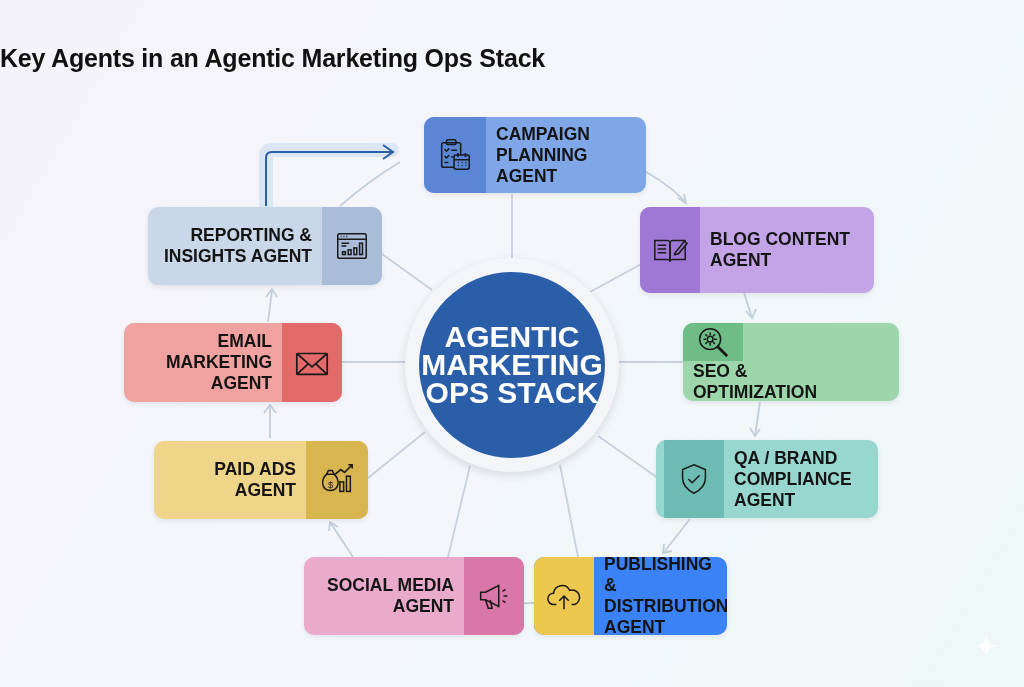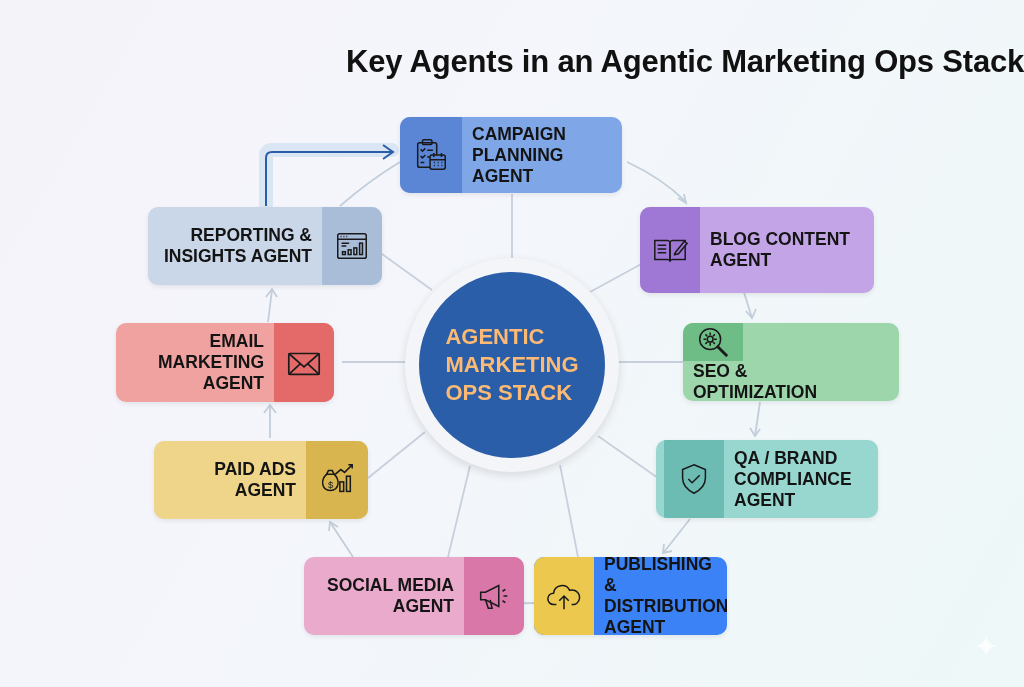--- a/index.html
+++ b/index.html
@@ -1,28 +1,28 @@
 <!DOCTYPE html>
 <html><head>
 <meta charset="utf-8">
 <style>
   html,body{margin:0;padding:0;}
   body{width:1024px;height:687px;overflow:hidden;font-family:"Liberation Sans",sans-serif;
     background:linear-gradient(120deg,#f5f3fa 0%,#f4f6fb 40%,#eef8f8 100%);position:relative;}
-  .title{position:absolute;left:0;top:44px;width:1024px;text-align:right;font-size:31px;font-weight:bold;color:#111;letter-spacing:-0.2px;}
+  .title{position:absolute;left:0;top:44px;width:1024px;text-align:left;font-size:25px;font-weight:bold;color:#111;letter-spacing:-0.2px;}
   svg.wires{position:absolute;left:0;top:0;}
   .card{position:absolute;height:72px;border-radius:10px;display:flex;align-items:stretch;overflow:hidden;box-shadow:0 2px 5px rgba(0,0,0,0.08);}
   .card .iconbox{width:60px;display:flex;align-items:center;justify-content:center;flex:0 0 auto;}
   .card .label{flex:1;display:flex;align-items:center;font-weight:bold;font-size:17.5px;line-height:21px;color:#141414;padding:0 10px;white-space:pre-line;}
   .card.icon-left .label{justify-content:flex-start;text-align:left;}
   .card.icon-right{flex-direction:row-reverse;}
   .card.icon-right .label{justify-content:flex-end;text-align:right;}
   .iconbox svg{width:38px;height:38px;}
   .hub-ring{position:absolute;left:405px;top:258px;width:214px;height:214px;border-radius:50%;background:#f3f5f9;box-shadow:0 3px 10px rgba(0,0,0,0.12);}
-  .hub{position:absolute;left:419px;top:272px;width:186px;height:186px;border-radius:50%;background:#2b5ea8;display:flex;align-items:center;justify-content:center;color:#fdba74;font-weight:bold;font-size:22px;line-height:28px;white-space:pre-line;}
+  .hub{position:absolute;left:419px;top:272px;width:186px;height:186px;border-radius:50%;background:#2b5ea8;display:flex;align-items:center;justify-content:center;text-align:center;color:#ffffff;font-weight:bold;font-size:30px;line-height:28px;white-space:pre-line;}
   .sparkle{position:absolute;left:975px;top:635px;width:22px;height:22px;}
 </style>
 </head>
 <body>
 
 <div class="title">Key Agents in an Agentic Marketing Ops Stack</div>
 
 <svg class="wires" width="1024" height="687">
 
   <g stroke="#c7d0dc" stroke-width="1.8" fill="none">
@@ -60,21 +60,21 @@
   <path d="M266 206 L266 156 Q266 150 272 150 L392 150" stroke="#dbe6f4" stroke-width="14" fill="none" stroke-linecap="round"></path>
   <path d="M266 206 L266 158 Q266 152 272 152 L392 152" stroke="#2b5ea8" stroke-width="2" fill="none"></path>
   <path d="M383 145 L393 152 L383 159" stroke="#2b5ea8" stroke-width="2" fill="none"></path>
 </svg>
 
 <div class="hub-ring"></div>
 <div class="hub">AGENTIC
 MARKETING
 OPS STACK</div>
 
-<div class="card icon-left" style="left:400px;top:117px;width:222px;height:76px;background:#7fa6e6;">
+<div class="card icon-left" style="left:424px;top:117px;width:222px;height:76px;background:#7fa6e6;">
   <div class="iconbox" style="background:#5b86d6;width:62px;">
     <svg viewBox="0 0 40 40" fill="none" stroke="#1a1a1a" stroke-width="1.6">
       <rect x="6" y="7" width="20" height="26" rx="2"></rect>
         <rect x="11" y="4" width="10" height="5" rx="1.5"></rect>
       <path d="M9 14l2 2 3-3M9 21l2 2 3-3M16 15h6M16 22h5M9 28h4"></path>
       <rect x="19" y="20" width="16" height="15" rx="2" fill="#5b86d6"></rect>
         <path d="M19 25h16M23 18v4M31 18v4"></path>
       <path d="M23 28h1M27 28h1M31 28h1M23 31h1M27 31h1M31 31h1"></path>
     </svg>
   </div>
@@ -154,21 +154,21 @@
       <text x="10.5" y="28" font-size="10" font-family="Liberation Sans, sans-serif" fill="#1a1a1a" stroke="none">$</text>
       <rect x="23" y="22" width="4" height="10"></rect>
         <rect x="30" y="16" width="4" height="16"></rect>
       <path d="M18 14l6-5 4 3 8-8M32 4h4v4"></path>
     </svg>
   </div>
   <div class="label">PAID ADS
 AGENT</div>
 </div>
 
-<div class="card icon-right" style="left:116px;top:323px;width:218px;height:79px;background:#f0a2a0;">
+<div class="card icon-right" style="left:124px;top:323px;width:218px;height:79px;background:#f0a2a0;">
   <div class="iconbox" style="background:#e46a6a;width:60px;">
     <svg viewBox="0 0 40 40" fill="none" stroke="#1a1a1a" stroke-width="1.8">
       <rect x="4" y="10" width="32" height="22" rx="1"></rect>
         <path d="M4 10l16 14 16-14M4 32l12-11M36 32L24 21"></path>
     </svg>
   </div>
   <div class="label">EMAIL
 MARKETING
 AGENT</div>
 </div>

